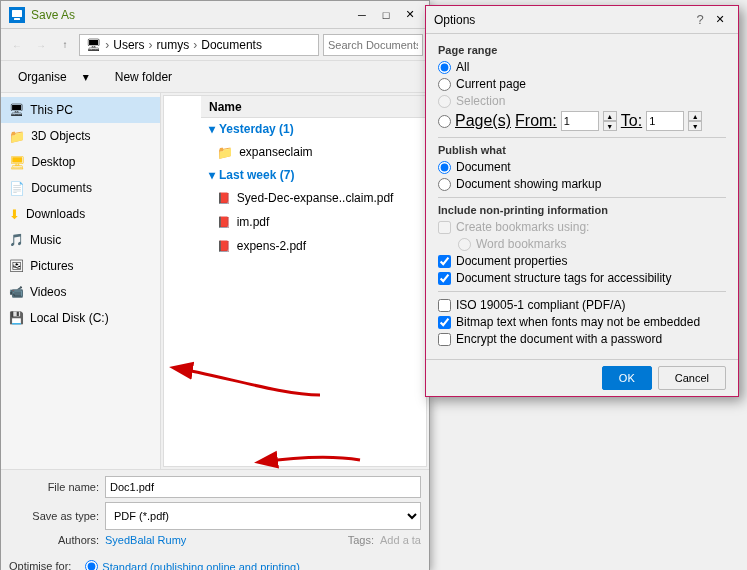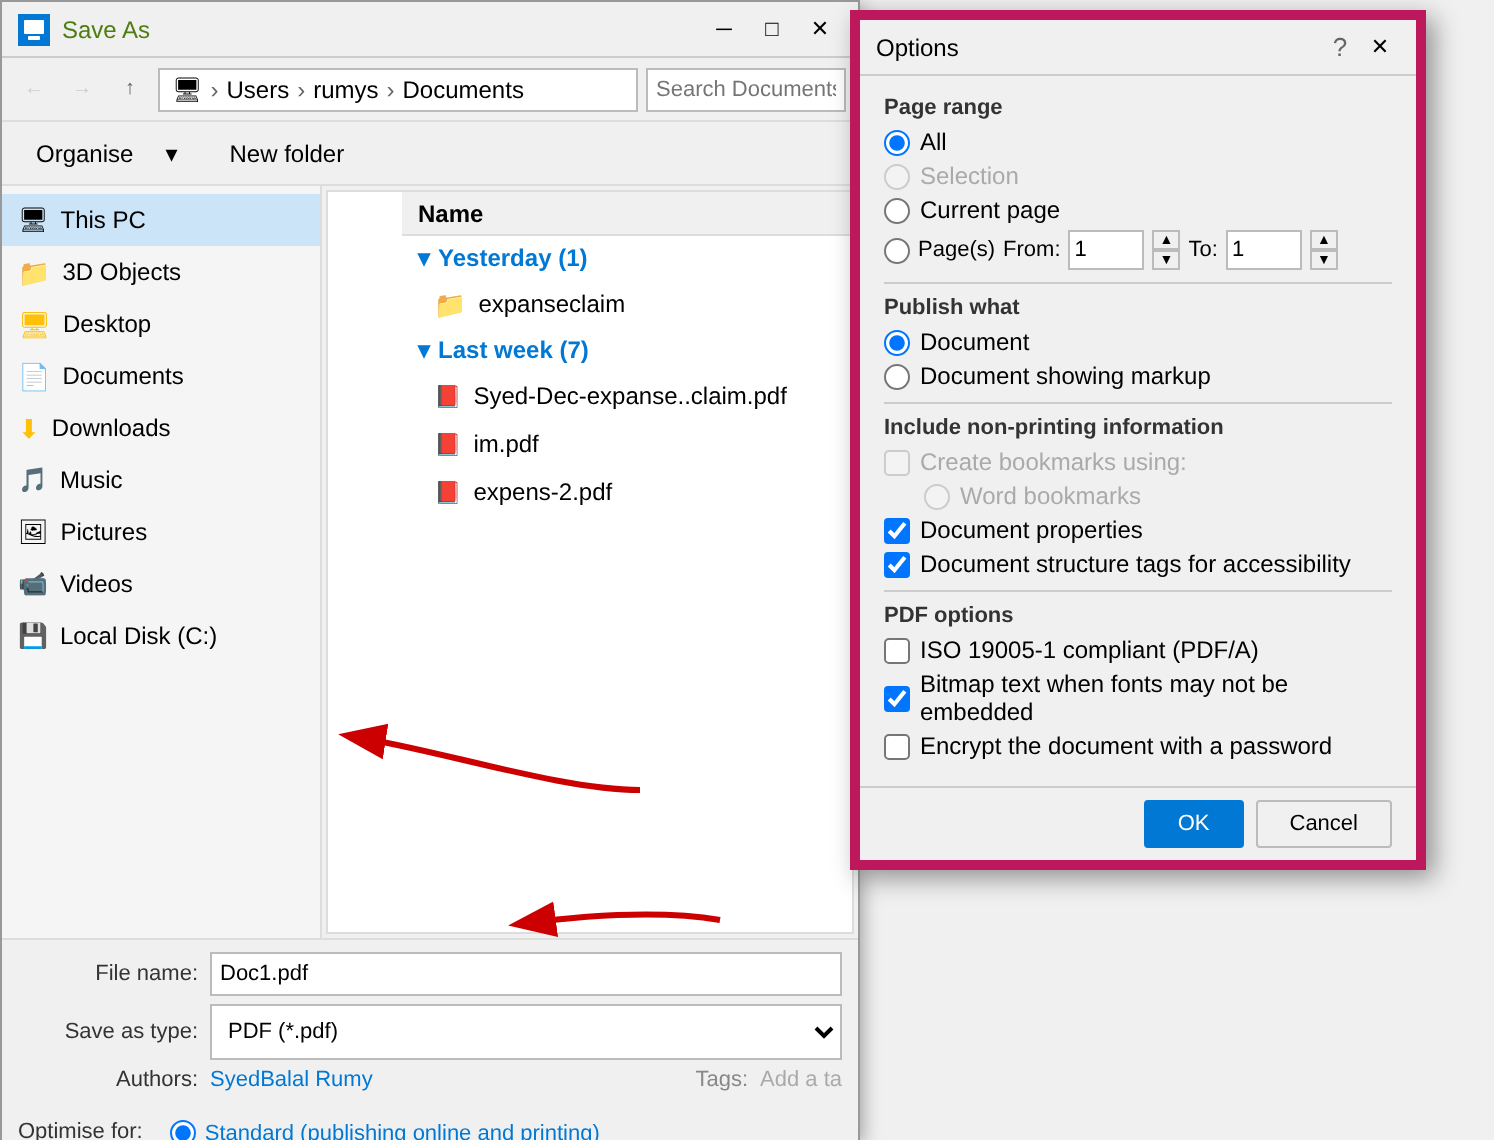--- a/index.html
+++ b/index.html
@@ -219,23 +219,23 @@
     }
     .radio-label { font-size: 11px; color: #333; line-height: 1.3; }
     .radio-label.blue { color: #0078d4; }
     .optimize-label { font-size: 11px; color: #333; margin-right: 8px; }
 
     
     .options-dialog {
       position: absolute;
       top: 5px;
       left: 425px;
-      width: 288px;
-      background: #f0f0f0;
-      border: 5px solid #be185d;
+      width: 314px;
+      background: #f0f0f0;
+      border: 1px solid #be185d;
       box-shadow: 4px 4px 12px rgba(0,0,0,0.4);
       z-index: 10;
     }
     .dialog-titlebar {
       background: #f0f0f0;
       height: 28px;
       display: flex;
       align-items: center;
       padding: 0 8px;
       border-bottom: 1px solid #ccc;
@@ -276,21 +276,21 @@
     }
     .radio-option input[type="radio"] { margin: 0; }
     .radio-option.disabled { color: #aaa; }
     .pages-row {
       display: flex;
       align-items: center;
       gap: 4px;
       margin-bottom: 6px;
     }
     .pages-row input[type="radio"] { margin: 0; }
-    .pages-row span { font-size: 11px; }
+    .pages-row span { font-size: 16px; text-decoration: underline; }
     .number-input {
       width: 38px; height: 20px;
       border: 1px solid #bbb;
       padding: 0 2px;
       font-size: 11px;
     }
     .spinner {
       display: flex; flex-direction: column;
     }
     .spinner-btn {
@@ -519,27 +519,27 @@
     <button class="dialog-close">✕</button>
   </div>
 
   <div class="dialog-body">
 
     <div class="section-label">Page range</div>
     <div class="radio-option">
       <input type="radio" name="pagerange" checked="" style="">
       <span>All</span>
     </div>
+    <div class="radio-option">
+      <input type="radio" name="pagerange" style="">
+      <span>Current page</span>
+    </div>
     <div class="radio-option disabled">
       <input type="radio" name="pagerange" disabled="" style="">
       <span>Selection</span>
-    </div>
-    <div class="radio-option">
-      <input type="radio" name="pagerange" style="">
-      <span>Current page</span>
     </div>
     <div class="pages-row">
       <input type="radio" name="pagerange" style="">
       <span>Page(s)</span>
       <span>From:</span>
       <input type="text" class="number-input" value="1" style="">
       <div class="spinner">
         <button class="spinner-btn">▲</button>
         <button class="spinner-btn">▼</button>
       </div>
@@ -578,21 +578,20 @@
       <input type="checkbox" checked="" style="">
       <span>Document properties</span>
     </div>
     <div class="checkbox-option">
       <input type="checkbox" checked="" style="">
       <span>Document structure tags for accessibility</span>
     </div>
 
     <div class="section-divider"></div>
 
-    <div class="section-label">PDF options</div>
     <div class="checkbox-option">
       <input type="checkbox" style="">
       <span>ISO 19005-1 compliant (PDF/A)</span>
     </div>
     <div class="checkbox-option">
       <input type="checkbox" checked="" style="">
       <span>Bitmap text when fonts may not be embedded</span>
     </div>
     <div class="checkbox-option">
       <input type="checkbox" style="">

